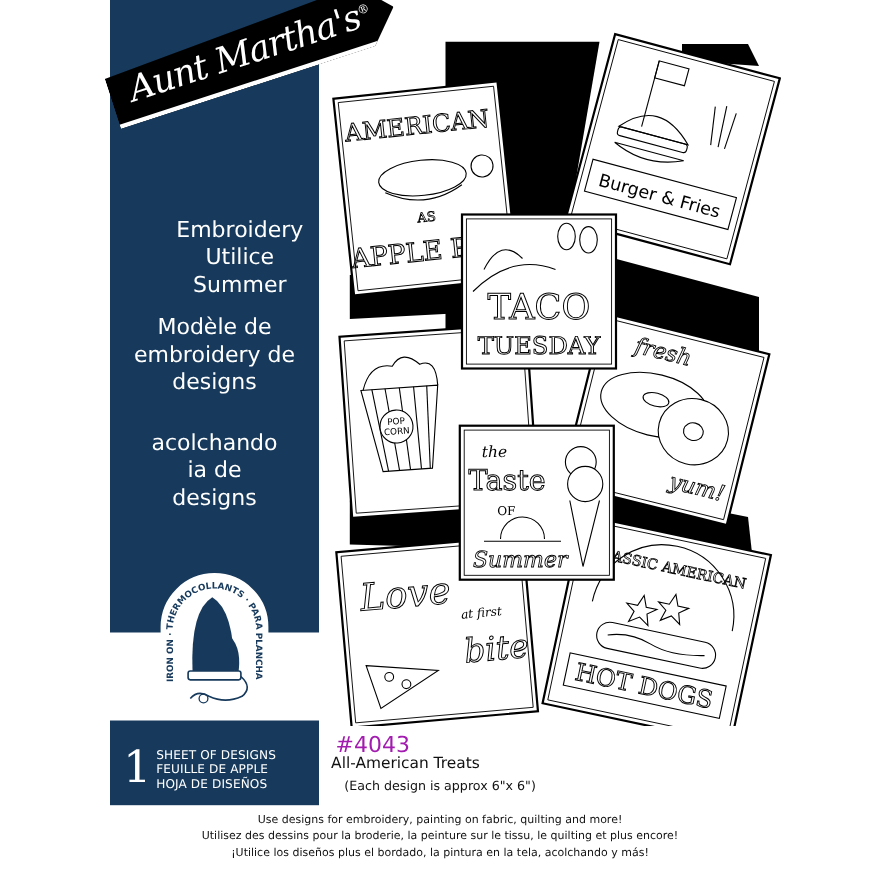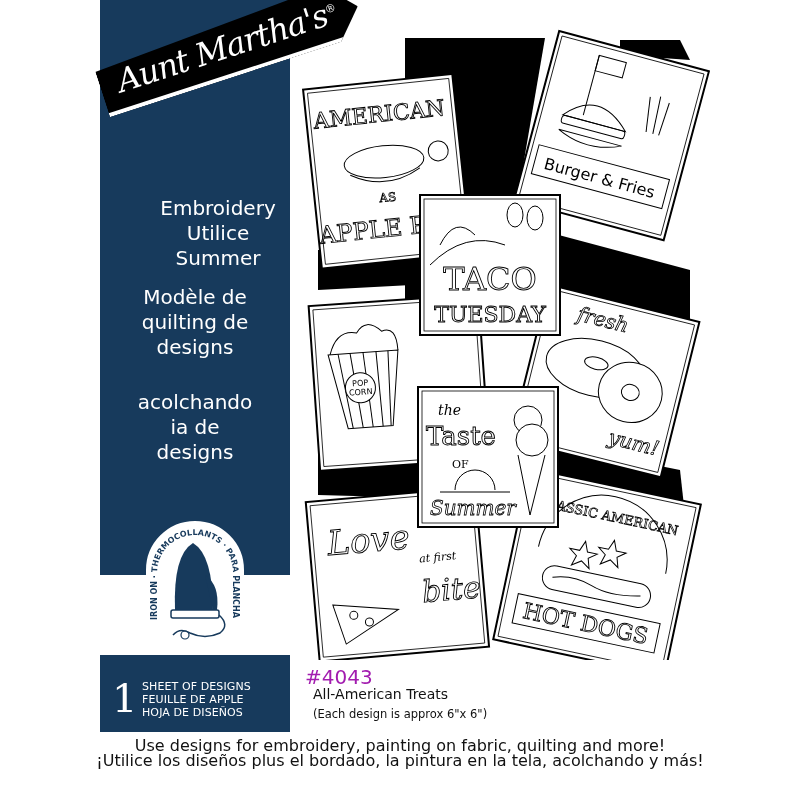--- a/index.html
+++ b/index.html
@@ -18,24 +18,24 @@
   .t2 { top: 285px; }
   .t3 { top: 390px; }
 
   .iron-badge { position: absolute; left: 135px; top: 515px; width: 120px; height: 130px; }
   .sheet-count { position: absolute; left: 112px; top: 678px; color: #fff; font-family: "DejaVu Serif", serif; font-size: 40px; line-height: 40px; }
   .sheet-lines { position: absolute; left: 142px; top: 680px; color: #fff; font-size: 11px; line-height: 13px; letter-spacing: 0.1px; }
 
   .art { position: absolute; left: 290px; top: 0; width: 420px; height: 660px; }
 
   .sku { position: absolute; left: 305px; top: 665px; font-size: 20px; color: #a21caf; }
-  .product-name { position: absolute; left: 313px; top: 686px; font-size: 14px; color: #111; }
+  .product-name { position: absolute; left: 301px; top: 686px; font-size: 14px; color: #111; }
   .size-note { position: absolute; left: 313px; top: 707px; font-size: 11.5px; color: #111; }
 
-  .footer { position: absolute; left: 90px; top: 738px; width: 620px; text-align: center; color: #111; font-size: 16px; line-height: 15px; }
+  .footer { position: absolute; left: 90px; top: 738px; width: 620px; text-align: center; color: #111; font-size: 10px; line-height: 15px; }
   :root { --navy: #173a5c; }
 </style>
 </head>
 <body>
 
 <div class="cover">
 
   <div class="blue-top"></div>
   <div class="blue-bottom"></div>
 
@@ -158,21 +158,21 @@
   <div class="banner"></div>
   <div class="banner-text"><span>Aunt Martha's</span><sup>®</sup></div>
 
   <div class="title-block t1">
     <div>Embroidery</div>
     <div>Utilice</div>
     <div>Summer</div>
   </div>
   <div class="title-block t2">
     <div>Modèle de</div>
-    <div>quilting de</div>
+    <div>embroidery de</div>
     <div>designs</div>
   </div>
   <div class="title-block t3">
     <div>acolchando</div>
     <div>ia de</div>
     <div>designs</div>
   </div>
 
   <svg class="iron-badge" viewBox="0 0 120 130" xmlns="http://www.w3.org/2000/svg">
     <path d="M12,105 L12,55 A48,48 0 0 1 108,55 L108,105" fill="#fff" stroke="#fff" stroke-width="2"></path>
@@ -193,15 +193,16 @@
     <div>FEUILLE DE APPLE</div>
     <div>HOJA DE DISEÑOS</div>
   </div>
 
   <div class="sku">#4043</div>
   <div class="product-name">All-American Treats</div>
   <div class="size-note">(Each design is approx 6"x 6")</div>
 
   <div class="footer">
     <div>Use designs for embroidery, painting on fabric, quilting and more!</div>
+    <div>Utilisez des dessins pour la broderie, la peinture sur le tissu, le quilting et plus encore!</div>
     <div>¡Utilice los diseños plus el bordado, la pintura en la tela, acolchando y más!</div>
   </div>
 </div>
 
 </body></html>

